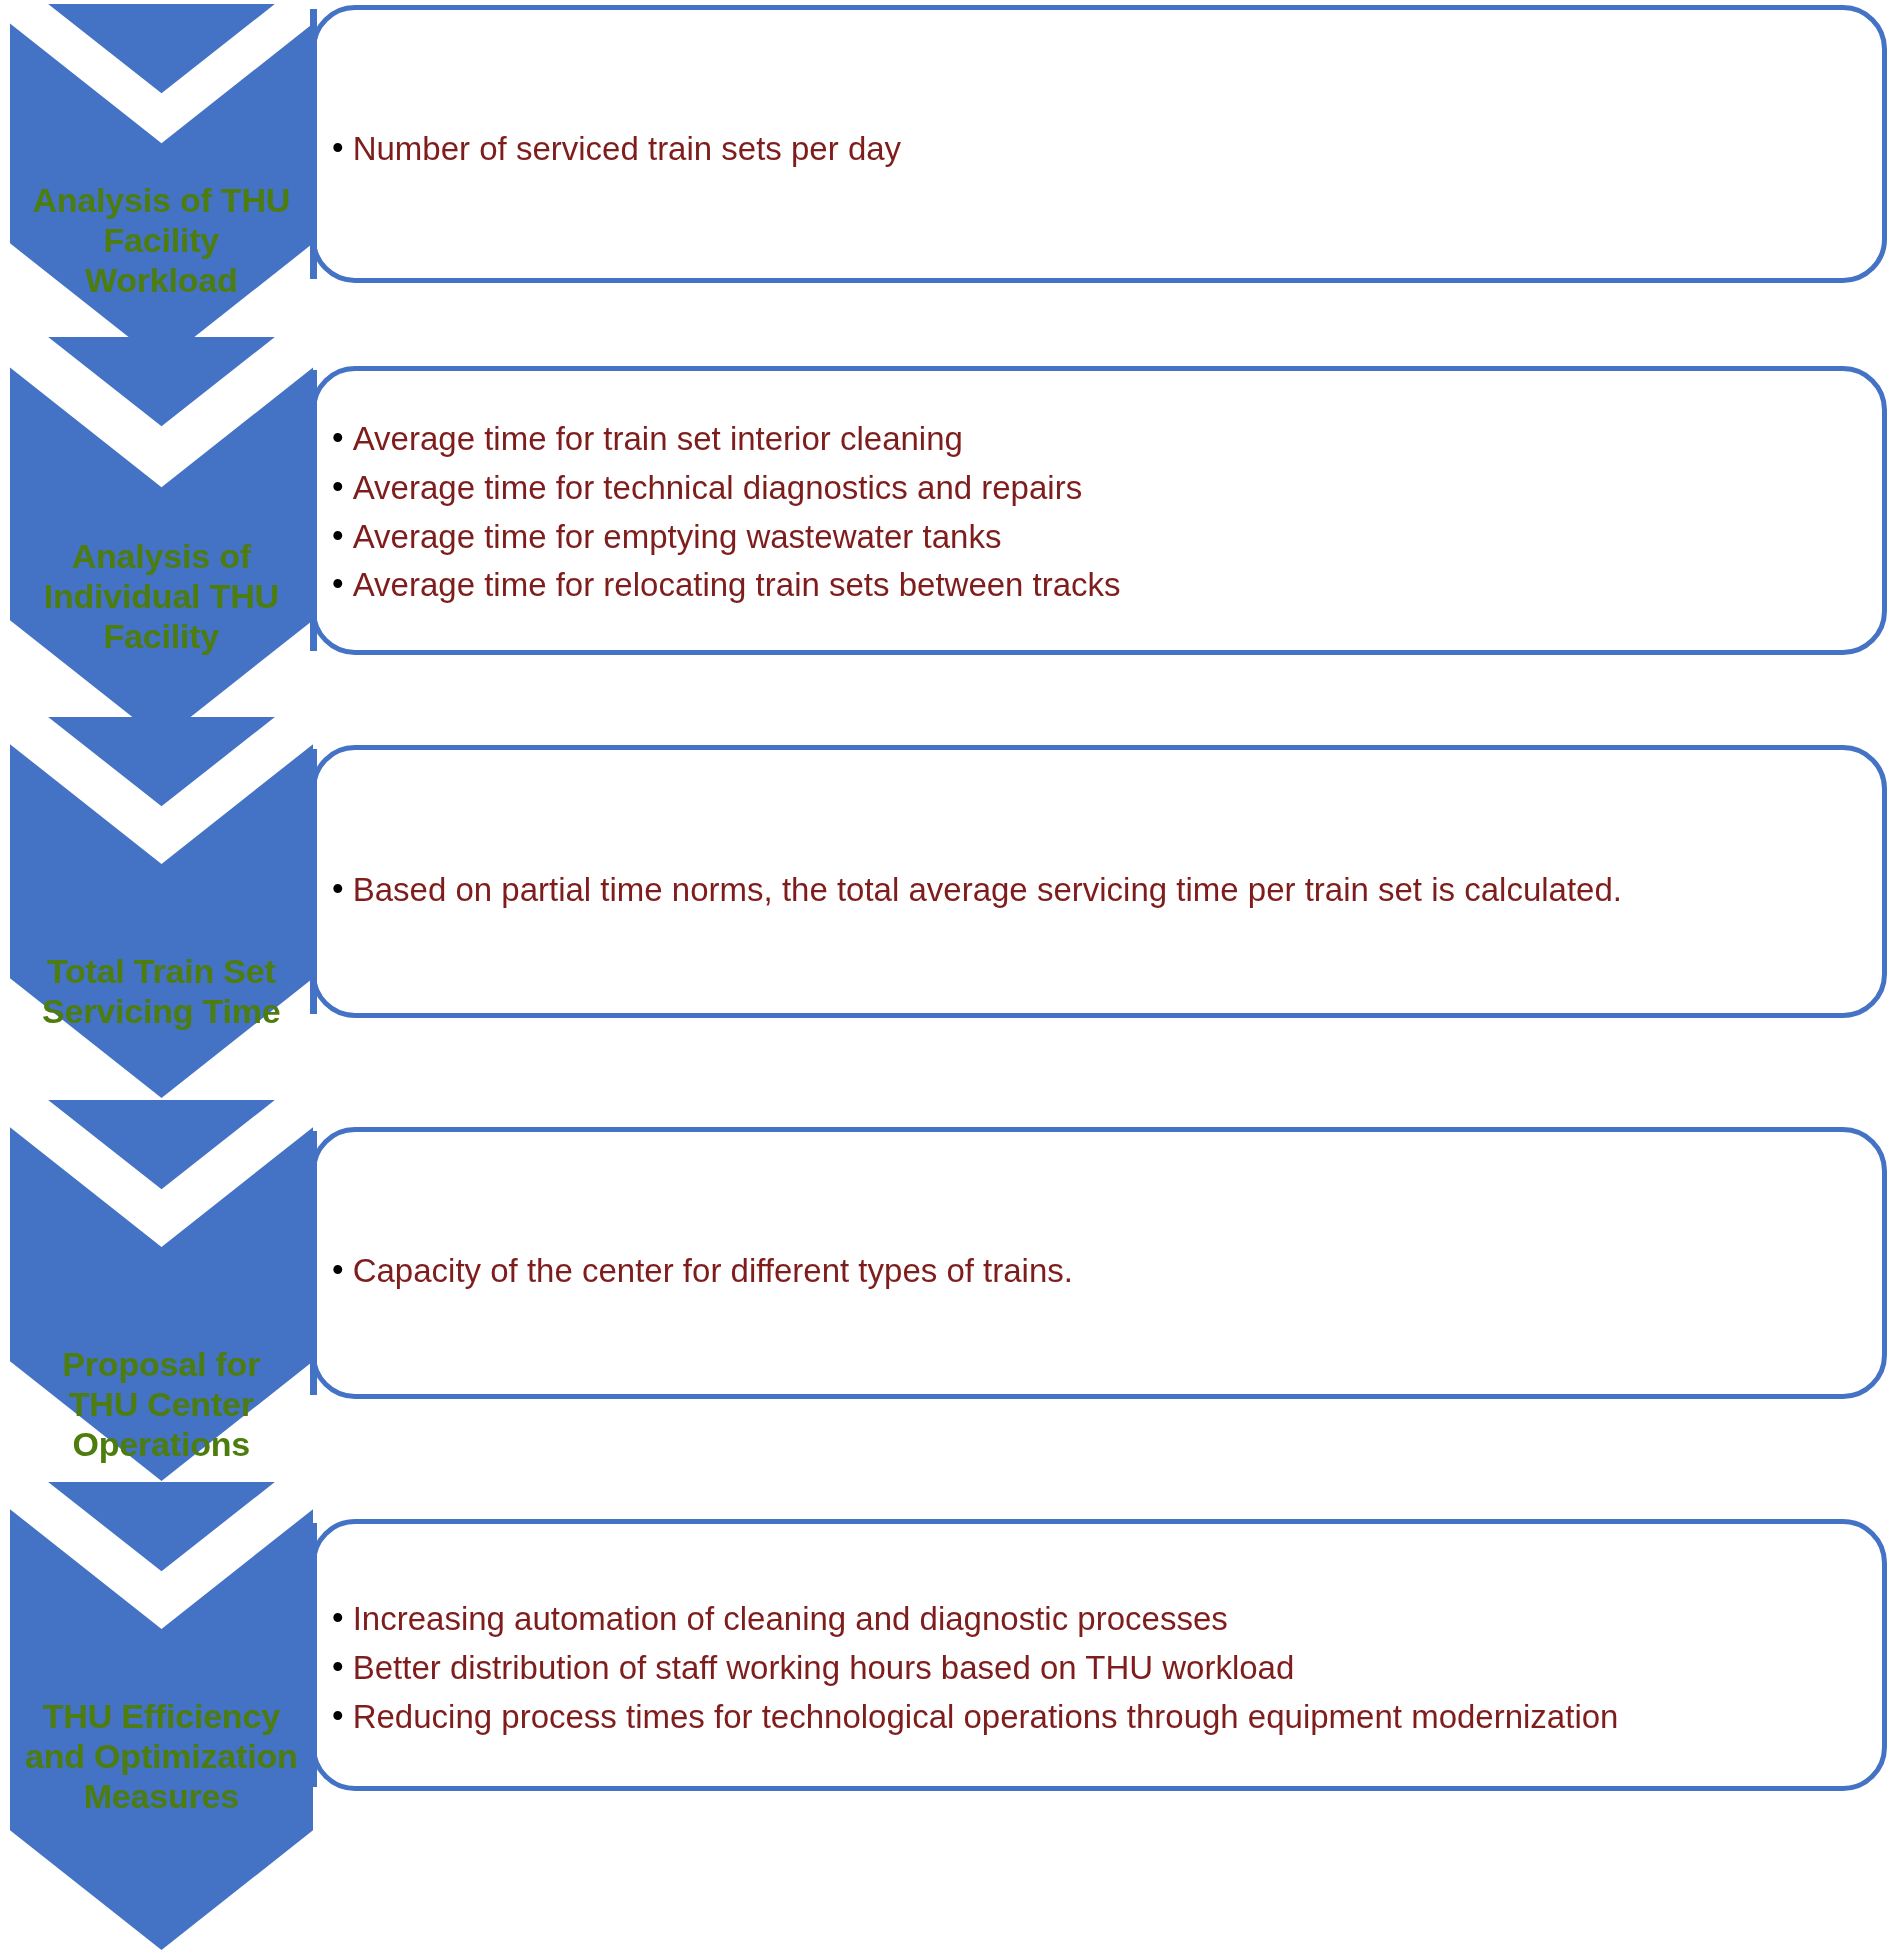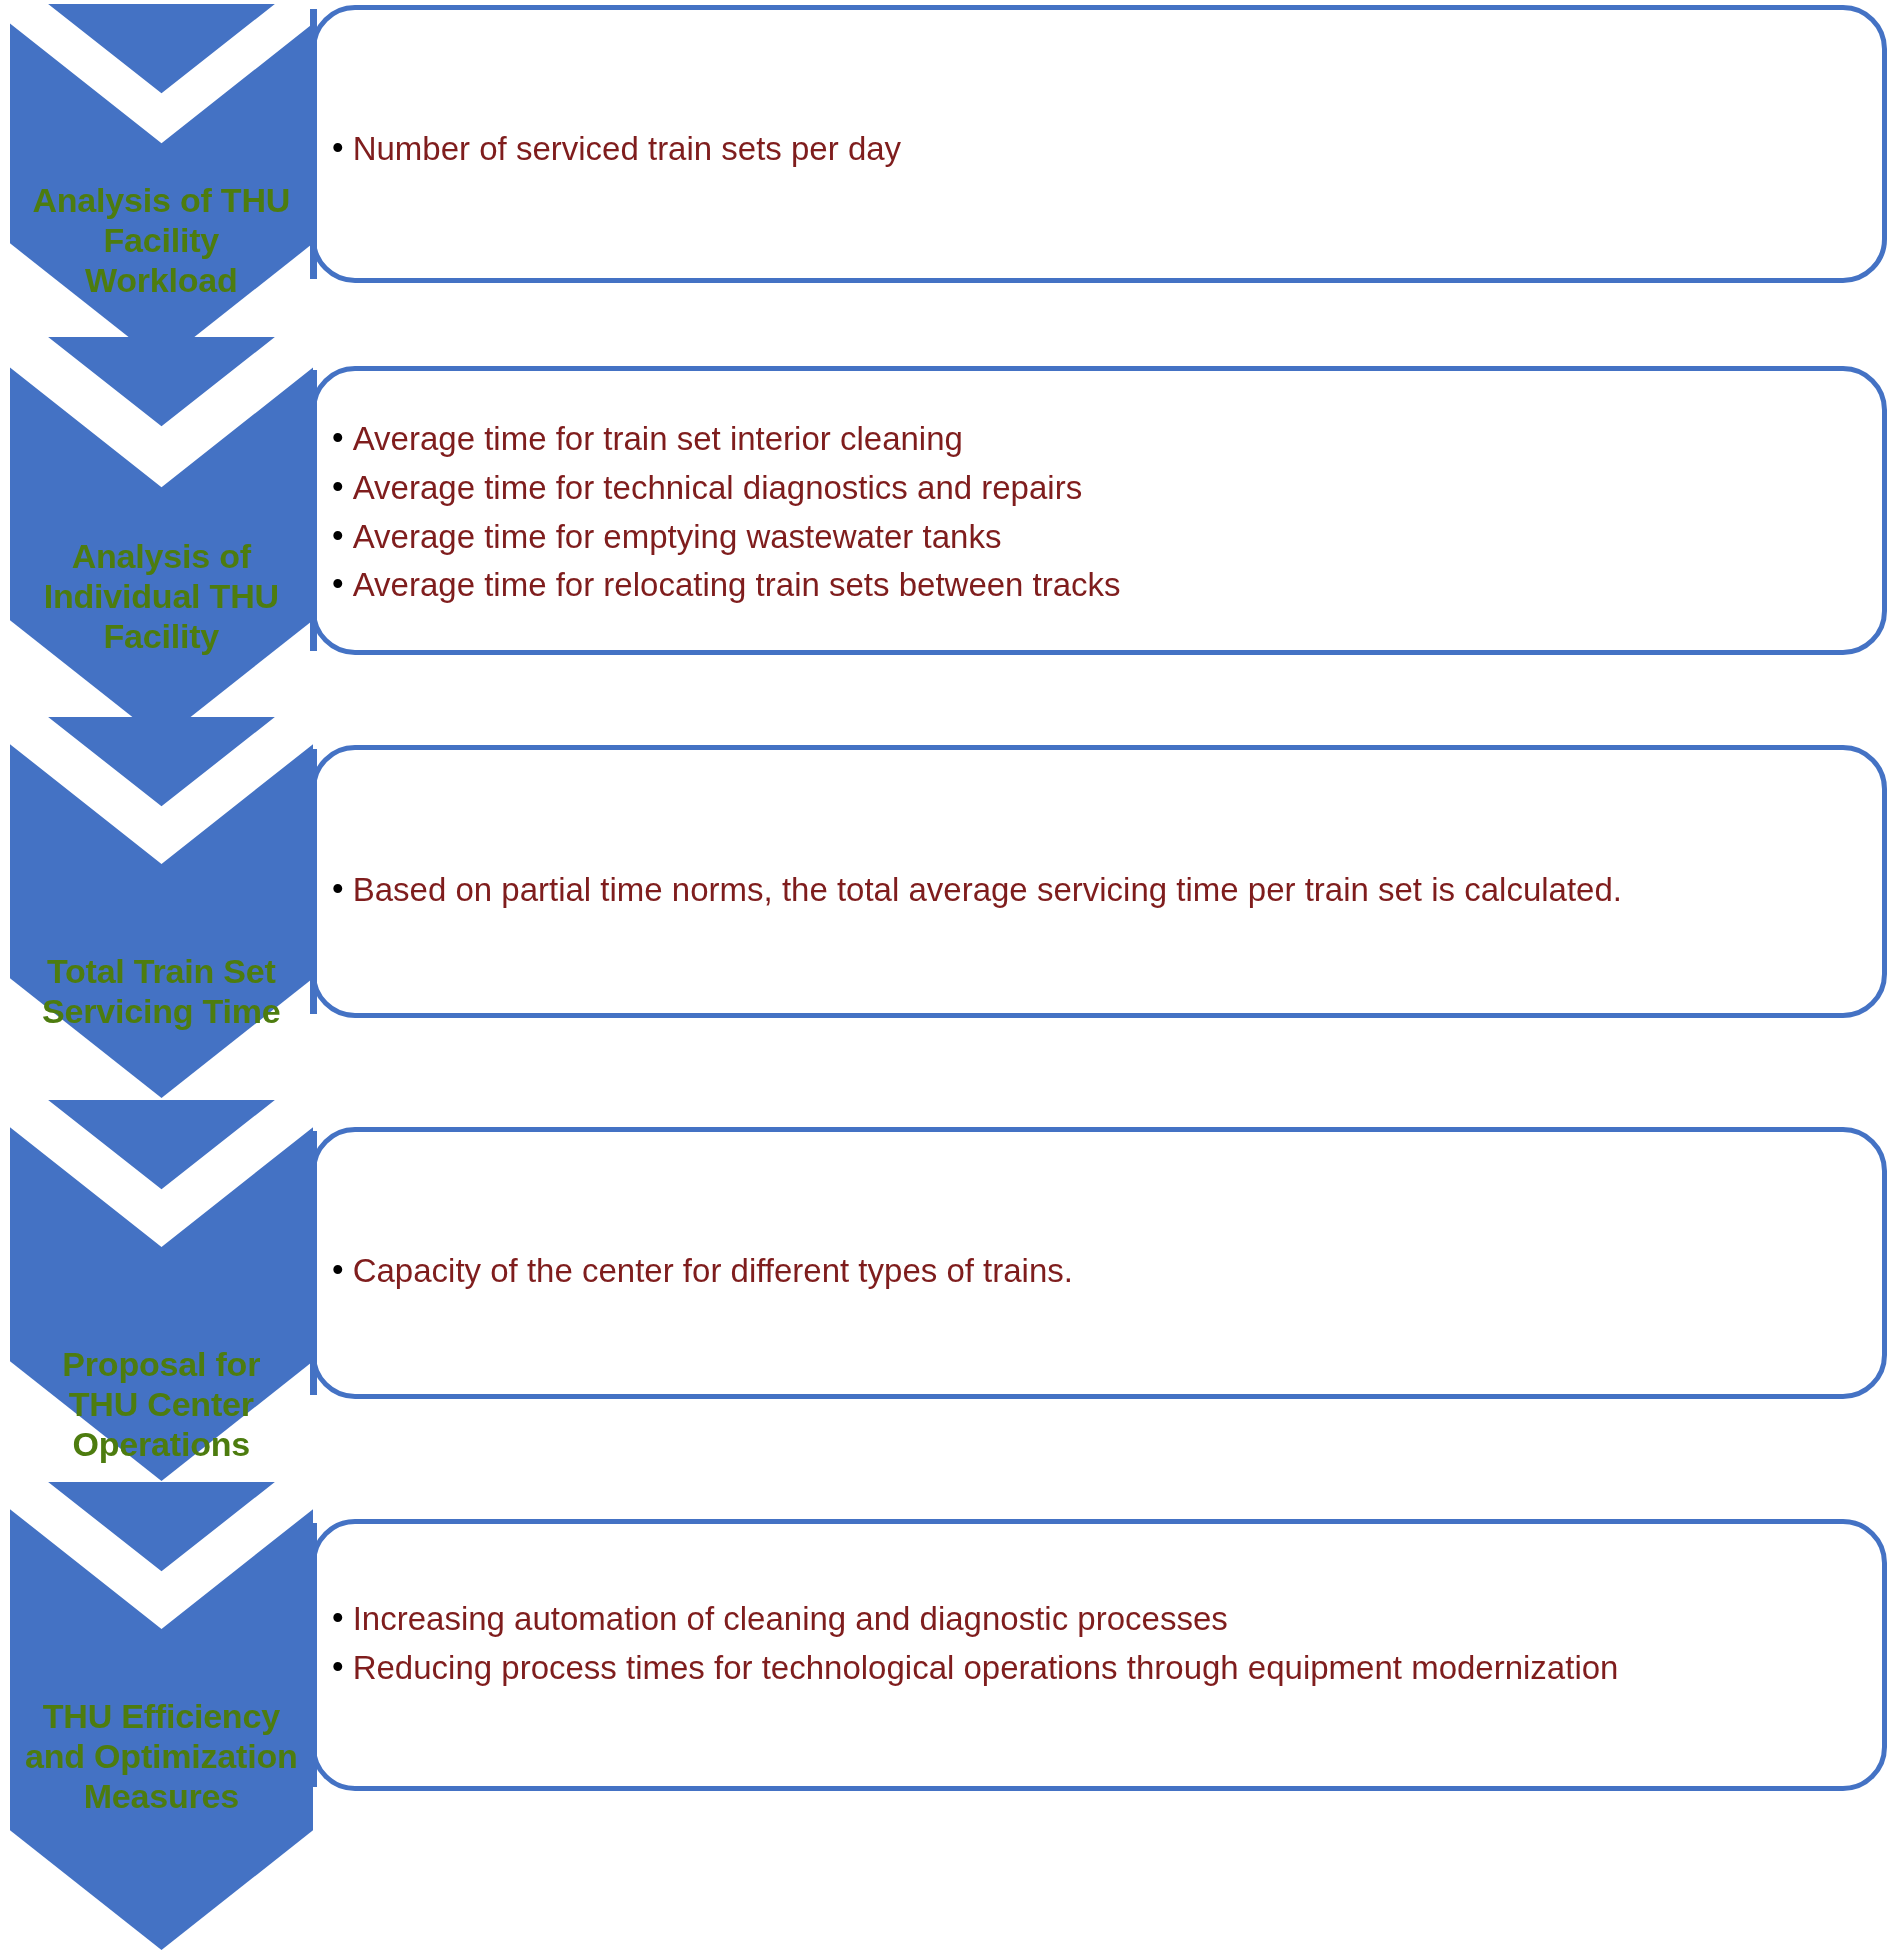--- a/index.html
+++ b/index.html
@@ -167,18 +167,19 @@
         <path d="M0,0 L556,0 L556,640 L278,860 L0,640 Z" fill="#4472C4"></path>
         <path d="M70,0 L278,164 L486,0 L556,0 L556,50 L278,270 L0,50 L0,0 Z" fill="#ffffff"></path>
       </svg>
     </div>
     <div class="chevron-label" style="top:1671px;margin-top:25px;">
       <span>THU Efficiency and Optimization Measures</span>
     </div>
     <div class="callout" style="top:1519px;height:272px;"></div>
     <ul class="bullets" style="top:1552px;margin-top:43px;">
       <li>Increasing automation of cleaning and diagnostic processes</li>
+      <li>Better distribution of staff working hours based on THU workload</li>
       <li>Reducing process times for technological operations through equipment modernization</li>
     </ul>
   </div>
 
 </div>
 
 
 </body></html>

